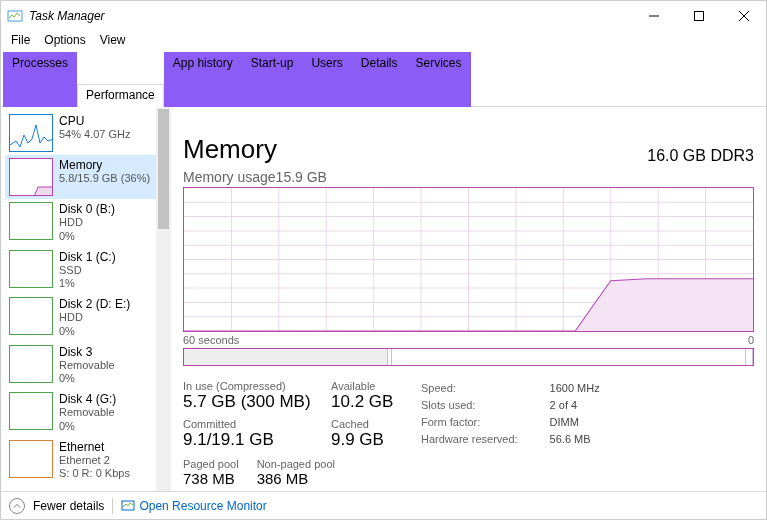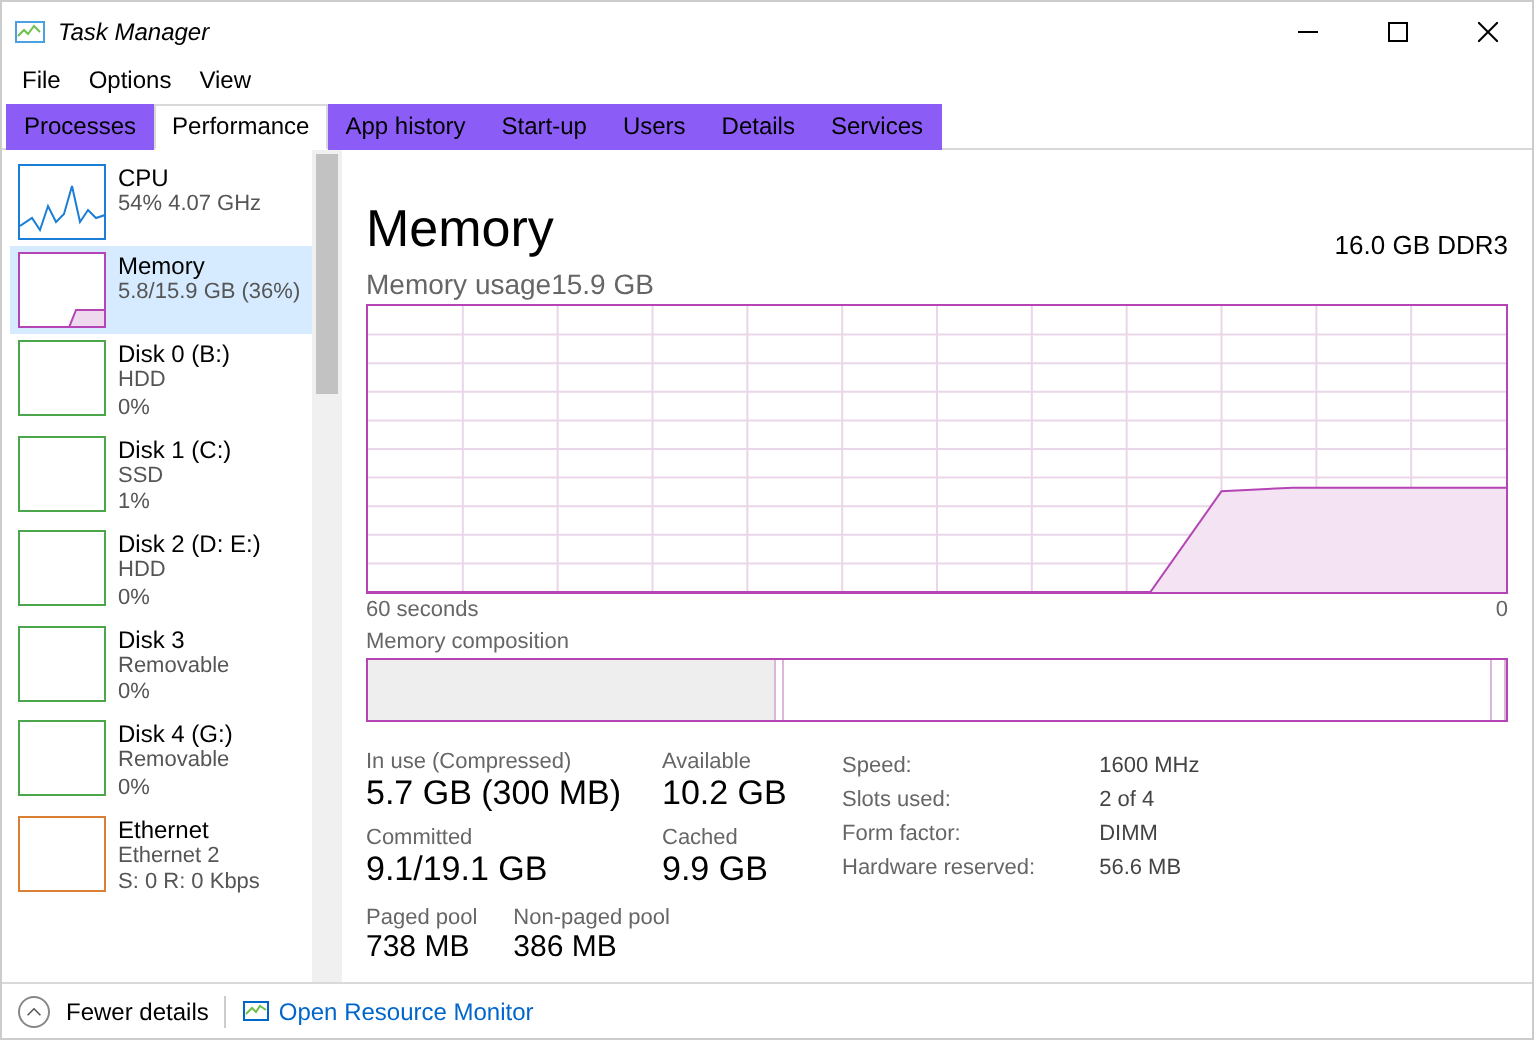--- a/index.html
+++ b/index.html
@@ -28,40 +28,40 @@
   .titlebar .title { flex: 0 0 auto; font-size: 12px; }
   .titlebar .spacer { flex: 1; }
   .win-btn { width: 45px; height: 30px; display:flex; align-items:center; justify-content:center; }
   .win-btn svg { width:10px; height:10px; }
   
   .menubar { display:flex; gap: 2px; padding: 0 4px 2px 4px; font-size:12px; }
   .menubar span { padding: 2px 6px; }
   
   .tabbar { display:flex; border-bottom:1px solid #d9d9d9; padding-left:2px; }
   .tab { padding: 3px 8px 4px 8px; font-size:12px; border:1px solid transparent; position:relative; top:1px; background:#8b5cf6;}
-  .tab.active { border:1px solid #d9d9d9; border-bottom:1px solid #fff; background:#fff; }
+  .tab.active { border:1px solid #d9d9d9; border-bottom:1px solid #fff; background:#fff;margin-top:32px; }
   
   .main { flex:1; display:flex; overflow:hidden; }
   .sidebar { width: 170px; overflow-y: hidden; padding: 4px 0 4px 4px; position:relative;}
   .sidebar-inner { width: 156px; }
   .scrollbar { position:absolute; right:0; top:0; bottom:0; width:15px; background:#f0f0f0;}
   .scrollbar .thumb { position:absolute; left:2px; right:2px; top:2px; height:120px; background:#c2c2c2;}
   .side-item { display:flex; align-items:flex-start; padding: 3px 4px; gap:6px; }
   .side-item.selected { background:#d6ebff; }
   .thumb-chart { width:44px; height:38px; border:1px solid; background:#fff; position:relative; overflow:hidden;}
   .thumb-chart.cpu { border-color:#1a7dd6; }
   .thumb-chart.mem { border-color:#b545b5; }
   .thumb-chart.disk { border-color:#4ca64c; }
   .thumb-chart.eth { border-color:#d98036; }
   .side-text .name { font-size:12px; }
   .side-text .sub { font-size:11px; color:#555; line-height:1.25;}
   .content { flex:1; padding: 6px 12px 4px 12px; display:flex; flex-direction:column; overflow:hidden;}
   .hdr { display:flex; align-items:flex-end; justify-content:space-between; }
   .hdr h1 { font-size:26px; font-weight:400; }
-  .hdr .right { font-size:13px;margin-top:34px; }
+  .hdr .right { font-size:16px;margin-top:34px; }
   .section-label { font-size:14px; color:#666; display:flex; margin-top:4px;}
   .chart-big { height:145px; border:1px solid #b545b5; margin-top:2px; position:relative; background:#fff;}
   .chart-big .grid line { stroke:#e9d7e9; stroke-width:1;}
   .chart-axis { font-size:11px; color:#666; display:flex; justify-content:space-between; margin-top:2px;}
   .comp-label { font-size:11px; color:#666; margin-top:4px;}
   .comp-bar { height:32px; border:1px solid #b545b5; margin-top:2px; position:relative; overflow:hidden;}
   .comp-seg { position:absolute; top:0; bottom:0; }
   .stats { display:flex; gap: 18px; margin-top:14px;}
   .stat-col .lbl { font-size:11px; color:#666; }
   .stat-col .val { font-size:17px; }
@@ -241,21 +241,20 @@
             <line x1="513.3333333333334" y1="0" x2="513.3333333333334" y2="145"></line>
           </g>
           <path d="M0,145 L0,145 L35,145 L70,145 L105,145 L140,145 L175,145 L210,145 L245,145 L280,145 L315,145 L350,145 L385,145 L420,93.93081761006289 L455,92.10691823899371 L490,92.10691823899371 L525,92.10691823899371 L560,92.10691823899371 L560,145 Z" fill="#f3e3f3" stroke="none"></path>
           <polyline points="0,145 35,145 70,145 105,145 140,145 175,145 210,145 245,145 280,145 315,145 350,145 385,145 420,93.93081761006289 455,92.10691823899371 490,92.10691823899371 525,92.10691823899371 560,92.10691823899371 " fill="none" stroke="#b545b5" stroke-width="1"></polyline>
         </svg>
     </div>
     <div class="chart-axis">
       <span>60 seconds</span>
       <span>0</span>
     </div>
-    <div class="comp-label">Memory composition</div>
     <div class="comp-bar" id="comp-bar">
         <div class="comp-seg" style="left: 0%; width: 35.8491%; background: rgb(238, 238, 238); border-right: 1px solid rgb(217, 184, 217);"></div>
         <div class="comp-seg" style="left: 35.8491%; width: 0.628931%; background: rgb(255, 255, 255); border-right: 1px solid rgb(217, 184, 217);"></div>
         <div class="comp-seg" style="left: 36.478%; width: 62.2642%; background: rgb(255, 255, 255); border-right: 1px solid rgb(217, 184, 217);"></div>
         <div class="comp-seg" style="left: 98.7421%; width: 1.25786%; background: rgb(255, 255, 255); border-right: 1px solid rgb(217, 184, 217);"></div>
       </div>
 
     <div class="stats">
       <div class="stat-col" style="width:130px">
         <div class="lbl">In use (Compressed)</div>

